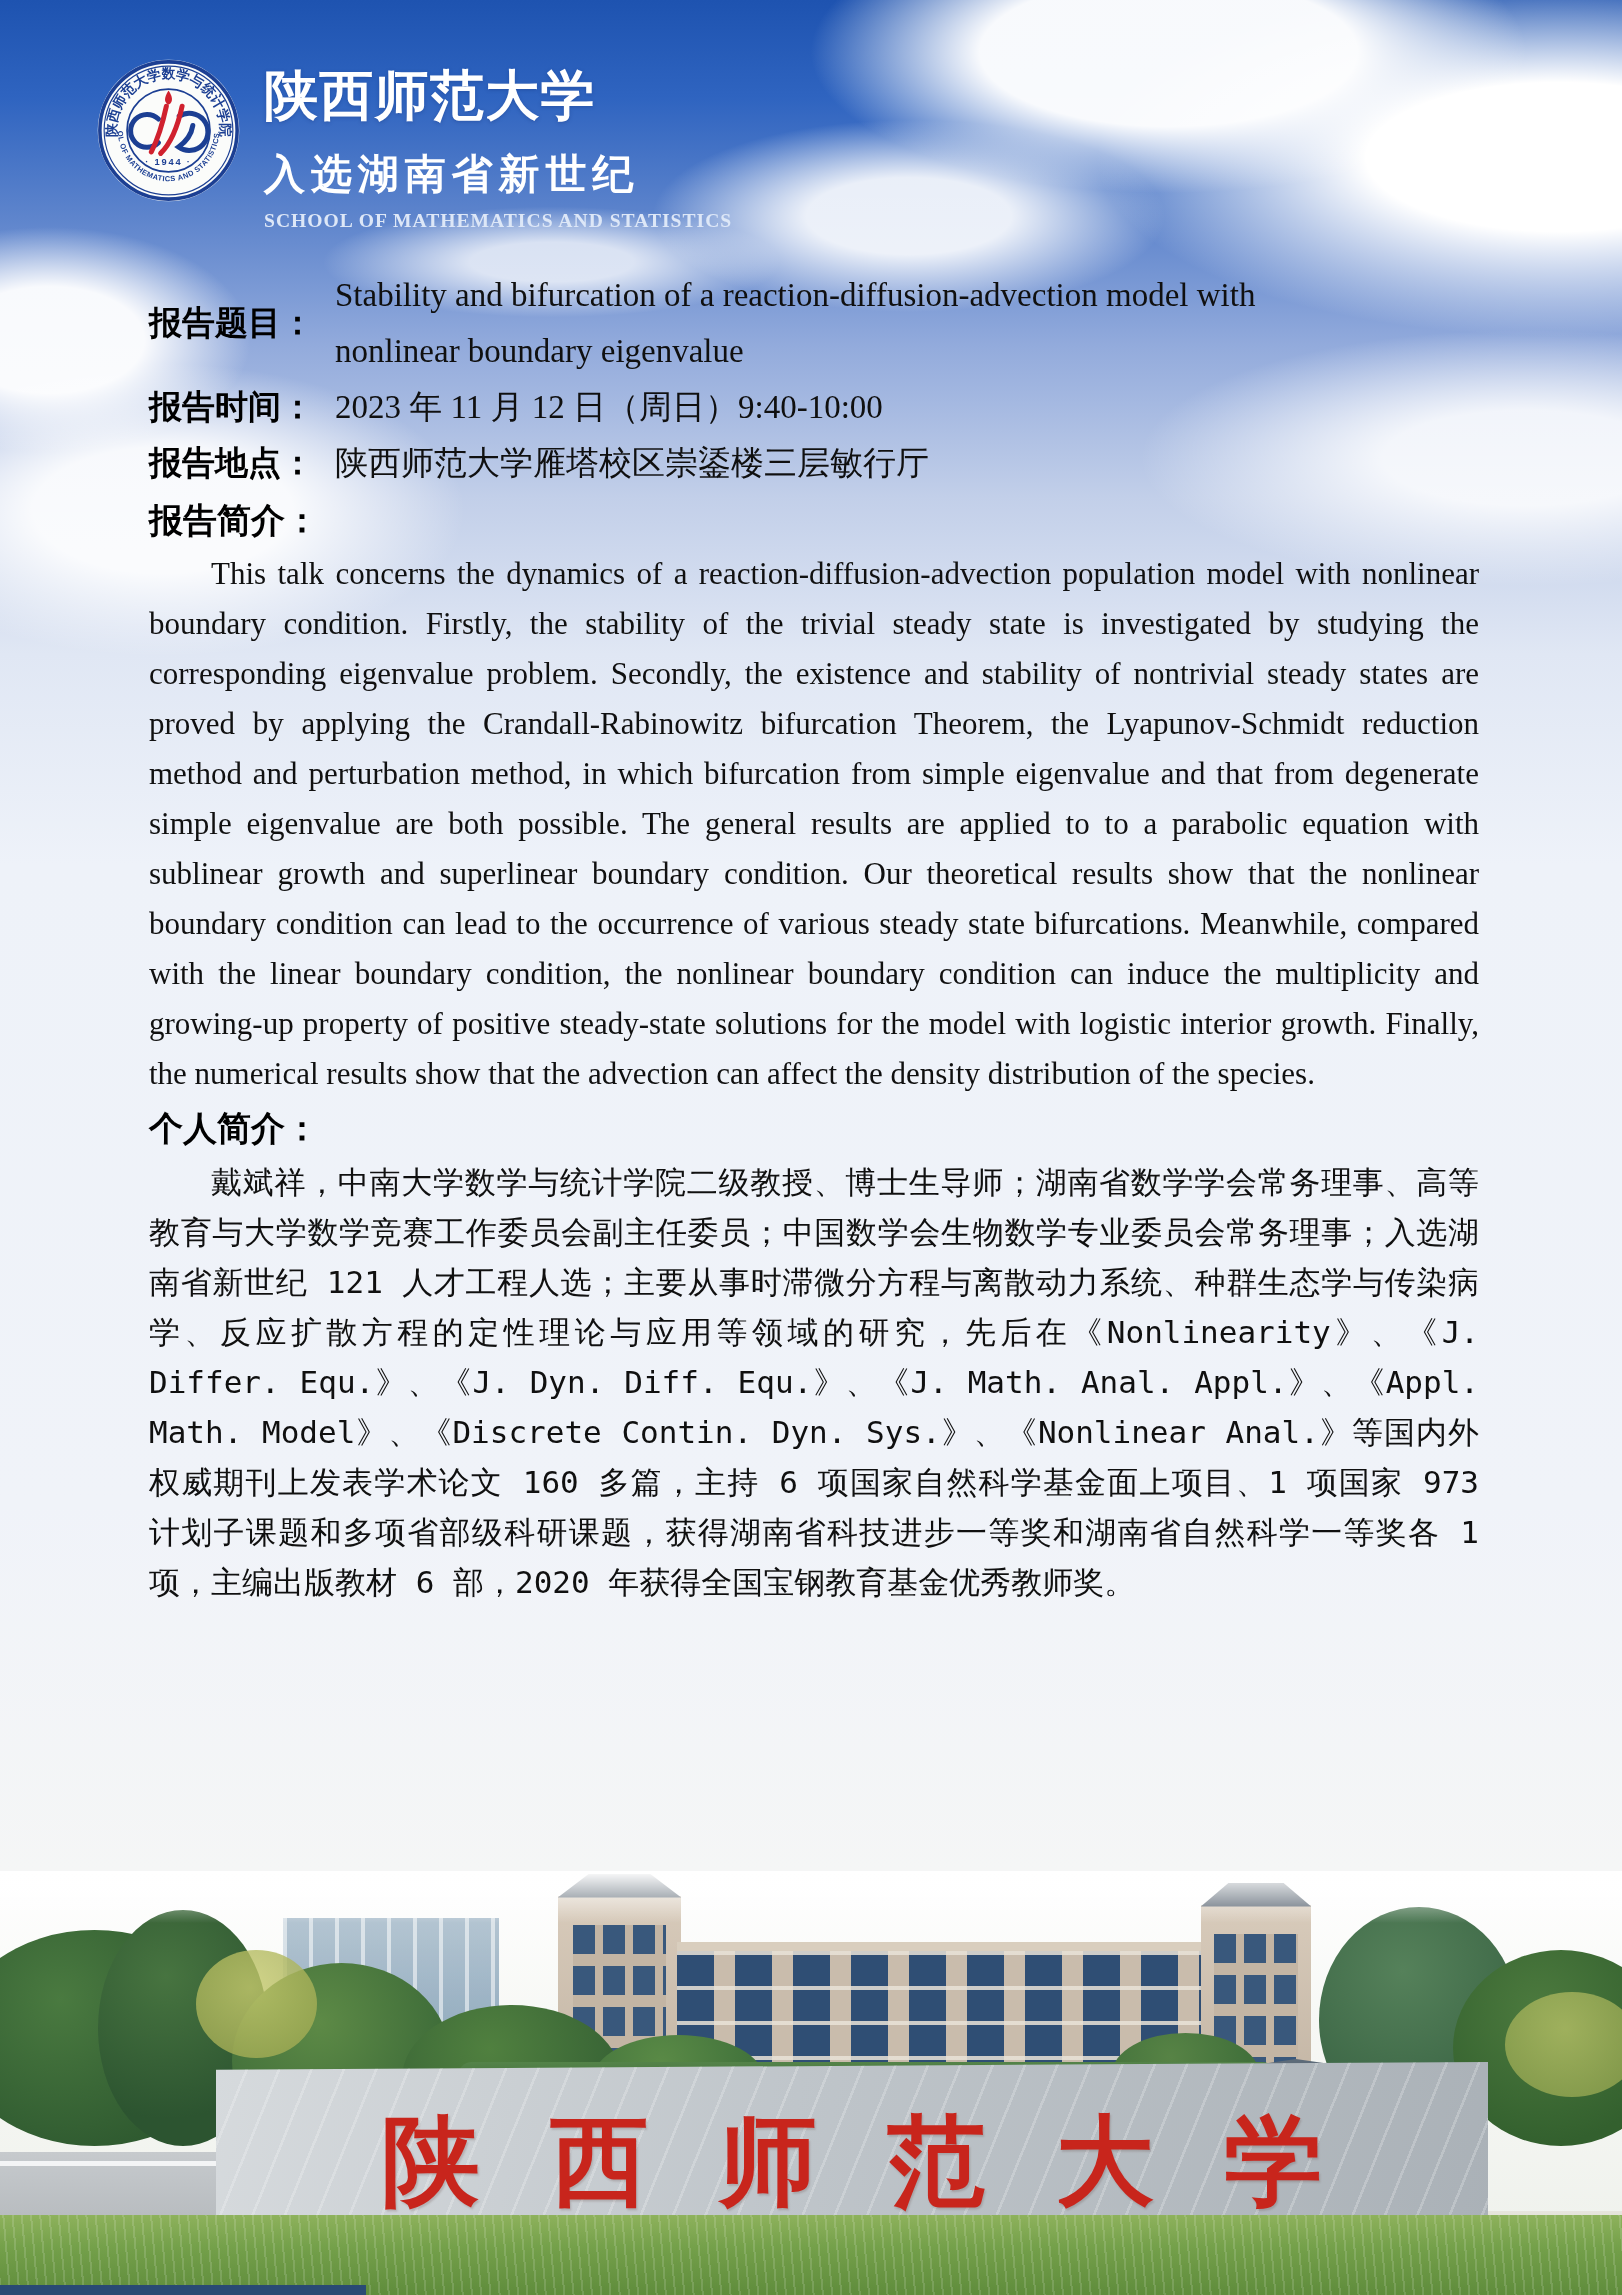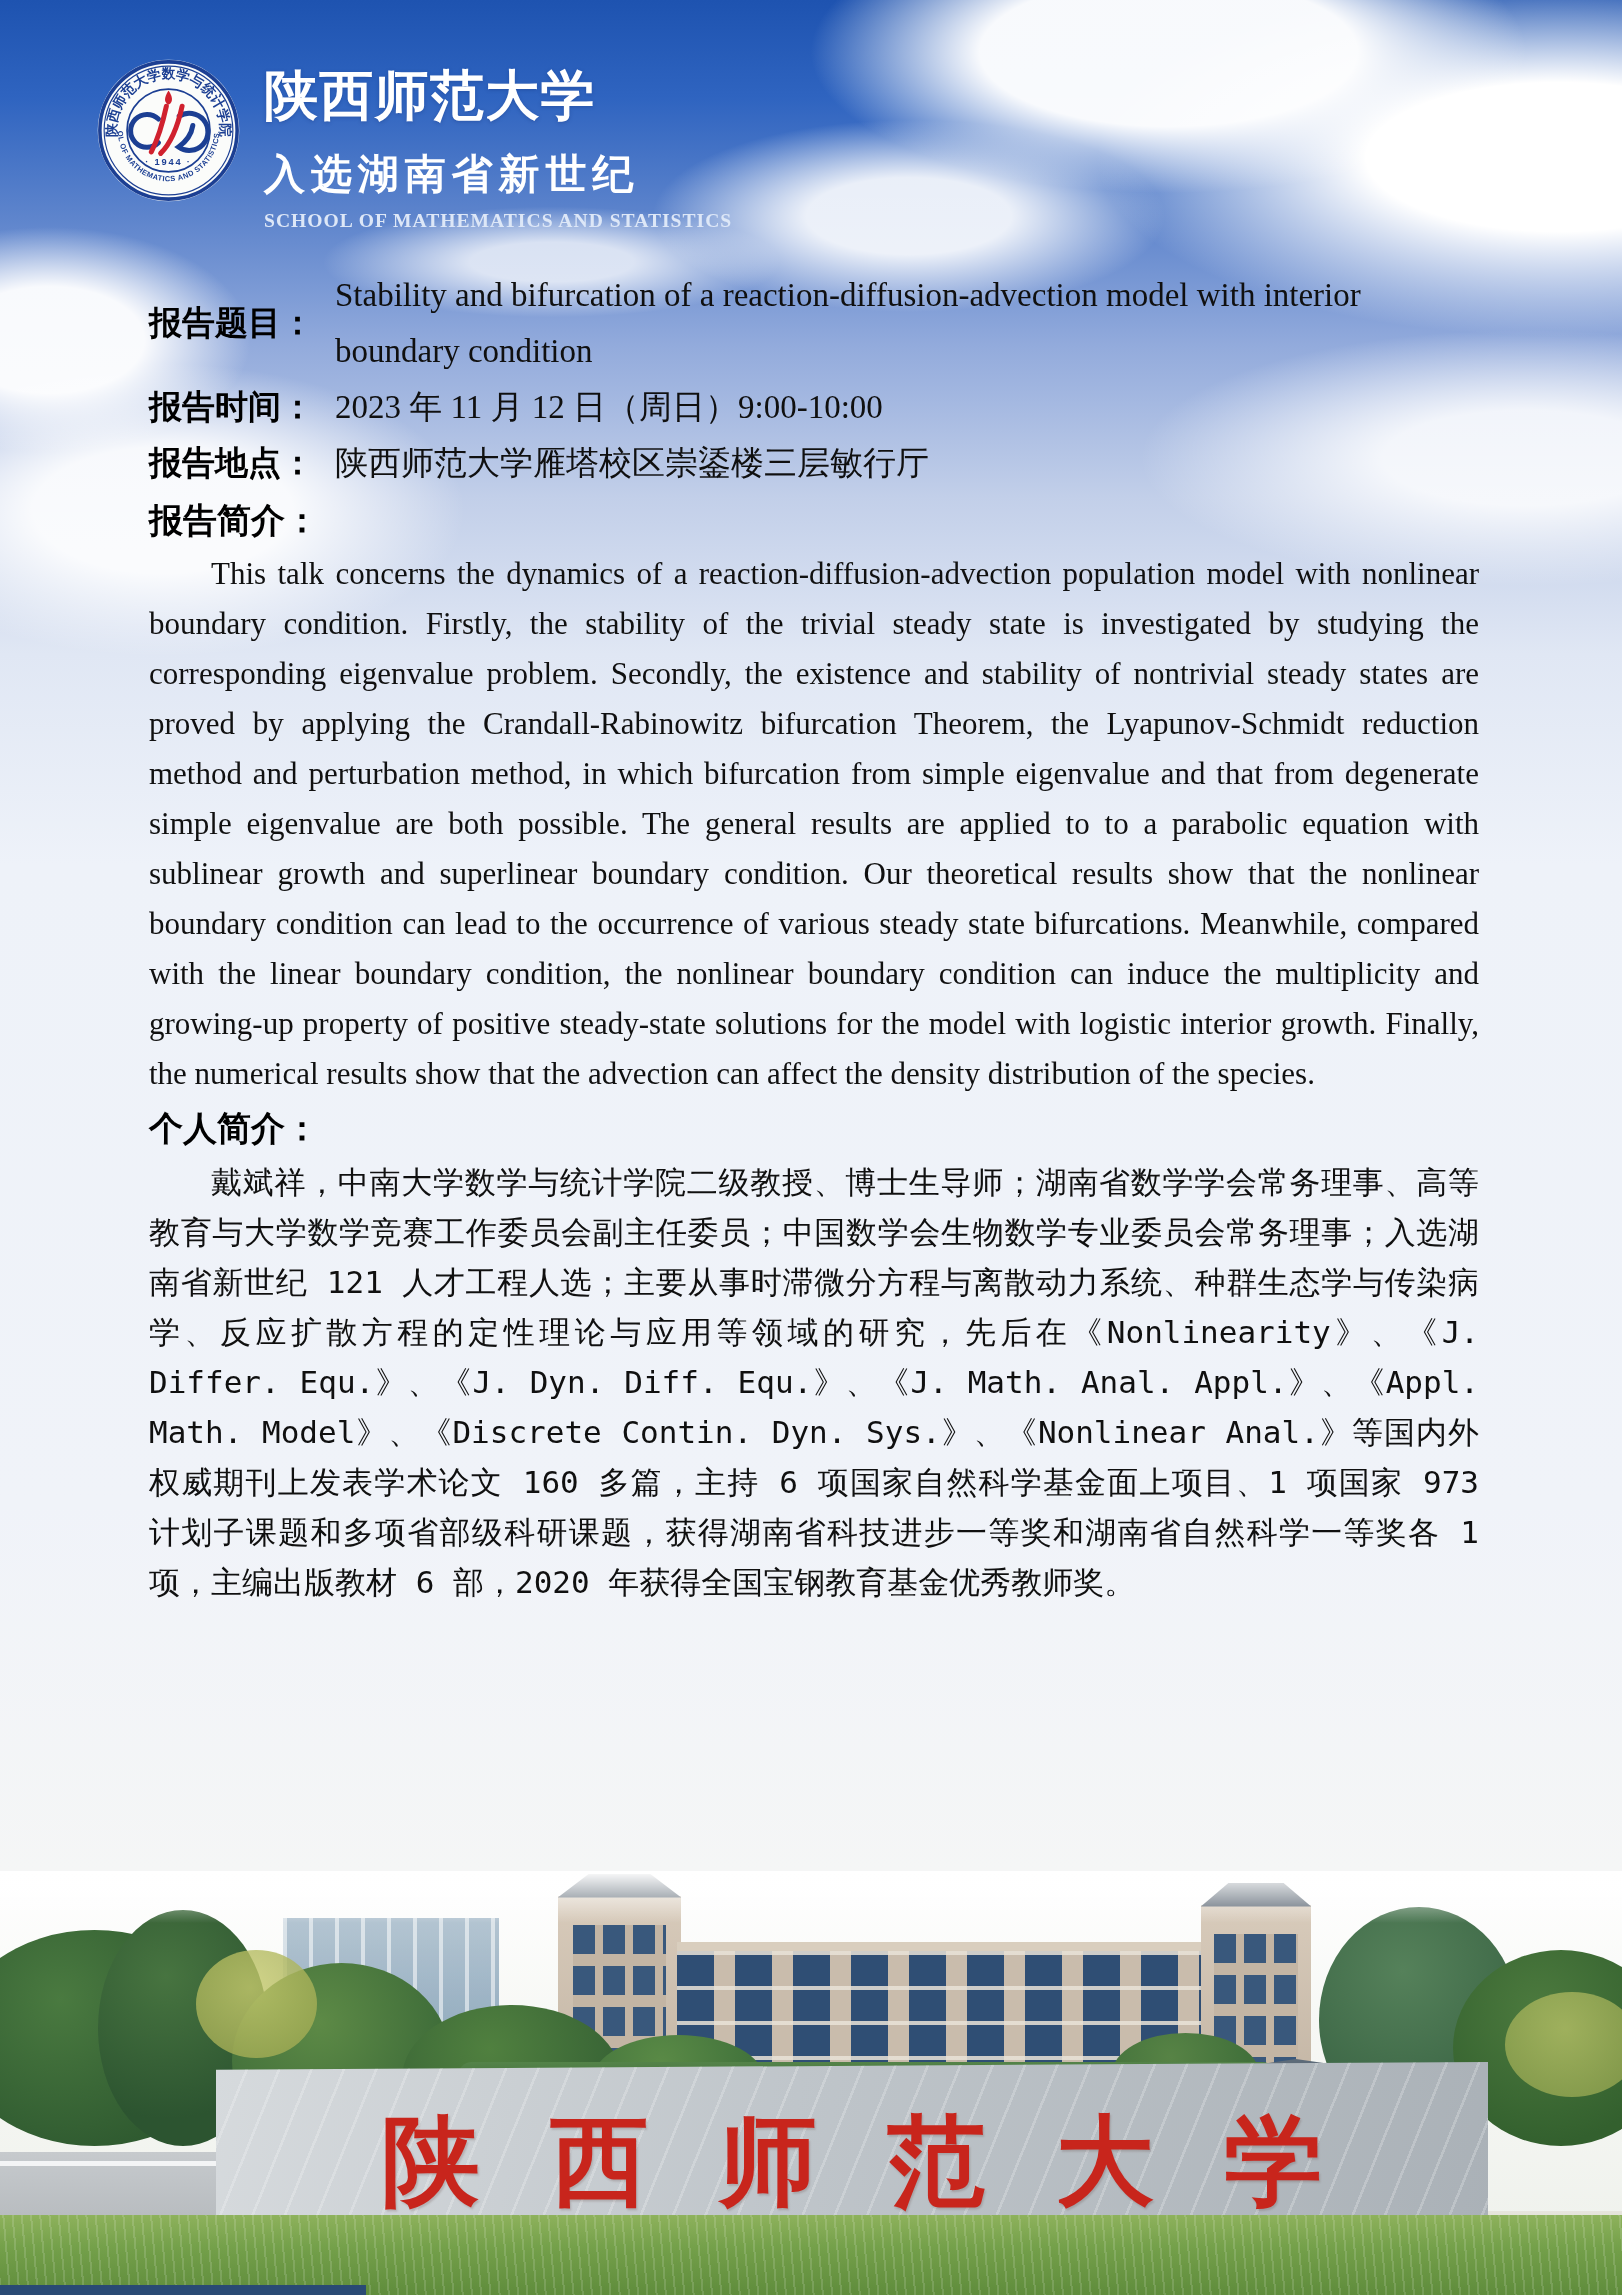--- a/index.html
+++ b/index.html
@@ -138,27 +138,27 @@
       <div class="uni-cn">陕西师范大学</div>
       <div class="school-cn">入选湖南省新世纪</div>
       <div class="school-en">SCHOOL OF MATHEMATICS AND STATISTICS</div>
     </div>
   </div>
 
   <div class="content">
 
     <div class="info-row">
       <div class="info-label">报告题目：</div>
-      <div class="info-value title">Stability and bifurcation of a reaction-diffusion-advection model with interior boundary condition</div>
+      <div class="info-value title">Stability and bifurcation of a reaction-diffusion-advection model with nonlinear boundary eigenvalue</div>
     </div>
 
 
     <div class="info-row">
       <div class="info-label">报告时间：</div>
-      <div class="info-value">2023 年 11 月 12 日（周日）9:00-10:00</div>
+      <div class="info-value">2023 年 11 月 12 日（周日）9:40-10:00</div>
     </div>
 
     <div class="info-row">
       <div class="info-label">报告地点：</div>
       <div class="info-value">陕西师范大学雁塔校区崇鋈楼三层敏行厅</div>
     </div>
 
     <div class="section-heading">报告简介：</div>
     <p class="abstract-text">This talk concerns the dynamics of a reaction-diffusion-advection population model with nonlinear boundary condition. Firstly, the stability of the trivial steady state is investigated by studying the corresponding eigenvalue problem. Secondly, the existence and stability of nontrivial steady states are proved by applying the Crandall-Rabinowitz bifurcation Theorem, the Lyapunov-Schmidt reduction method and perturbation method, in which bifurcation from simple eigenvalue and that from degenerate simple eigenvalue are both possible. The general results are applied to to a parabolic equation with sublinear growth and superlinear boundary condition. Our theoretical results show that the nonlinear boundary condition can lead to the occurrence of various steady state bifurcations. Meanwhile, compared with the linear boundary condition, the nonlinear boundary condition can induce the multiplicity and growing-up property of positive steady-state solutions for the model with logistic interior growth. Finally, the numerical results show that the advection can affect the density distribution of the species.</p>
 

